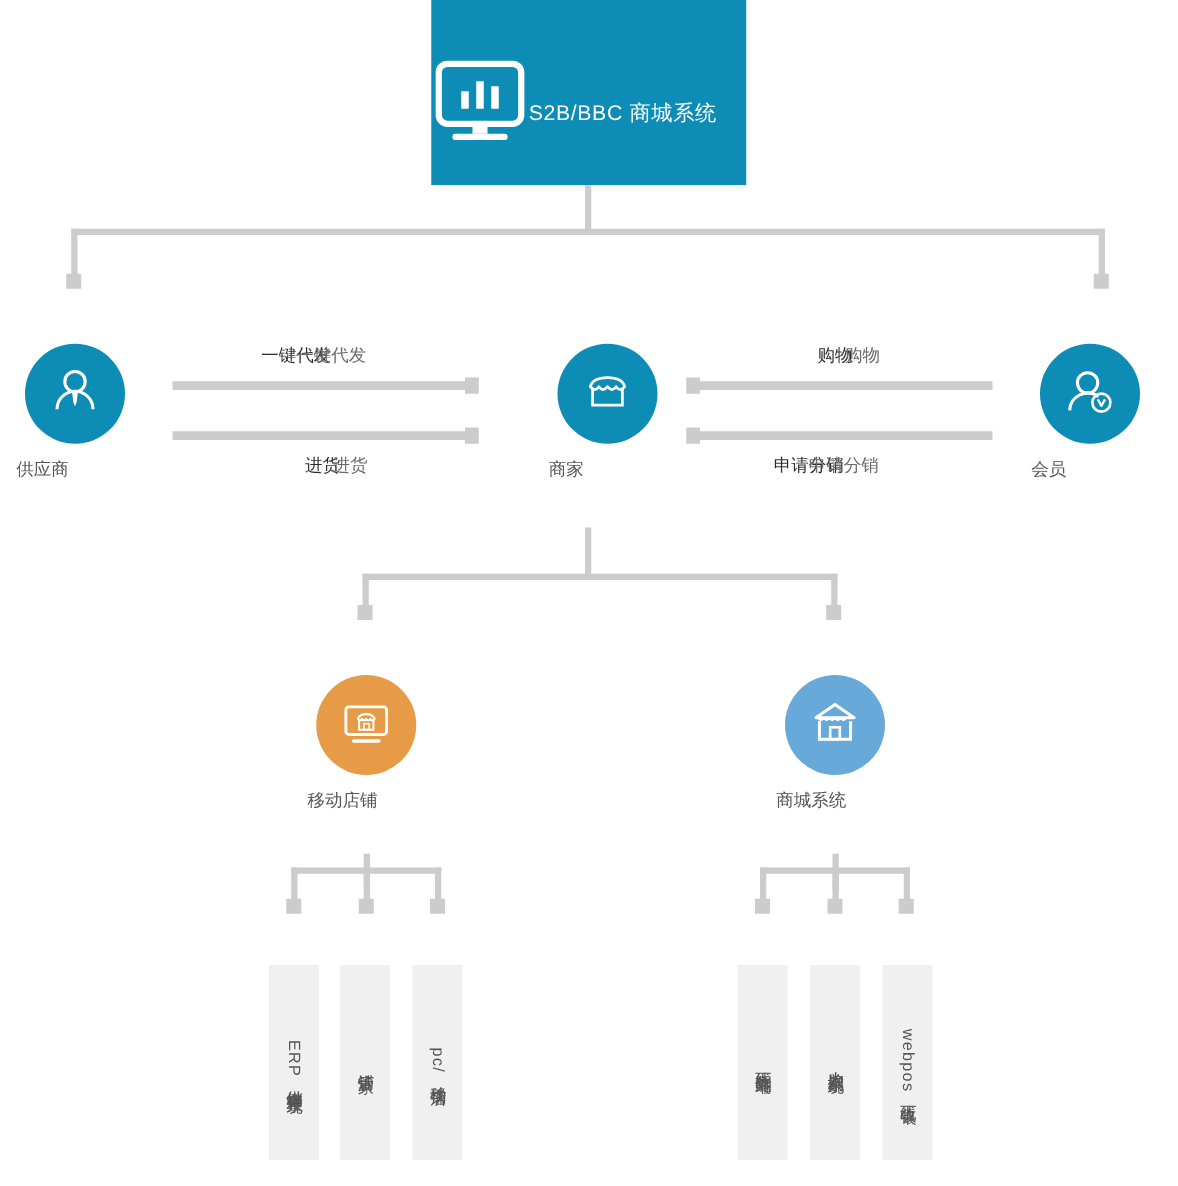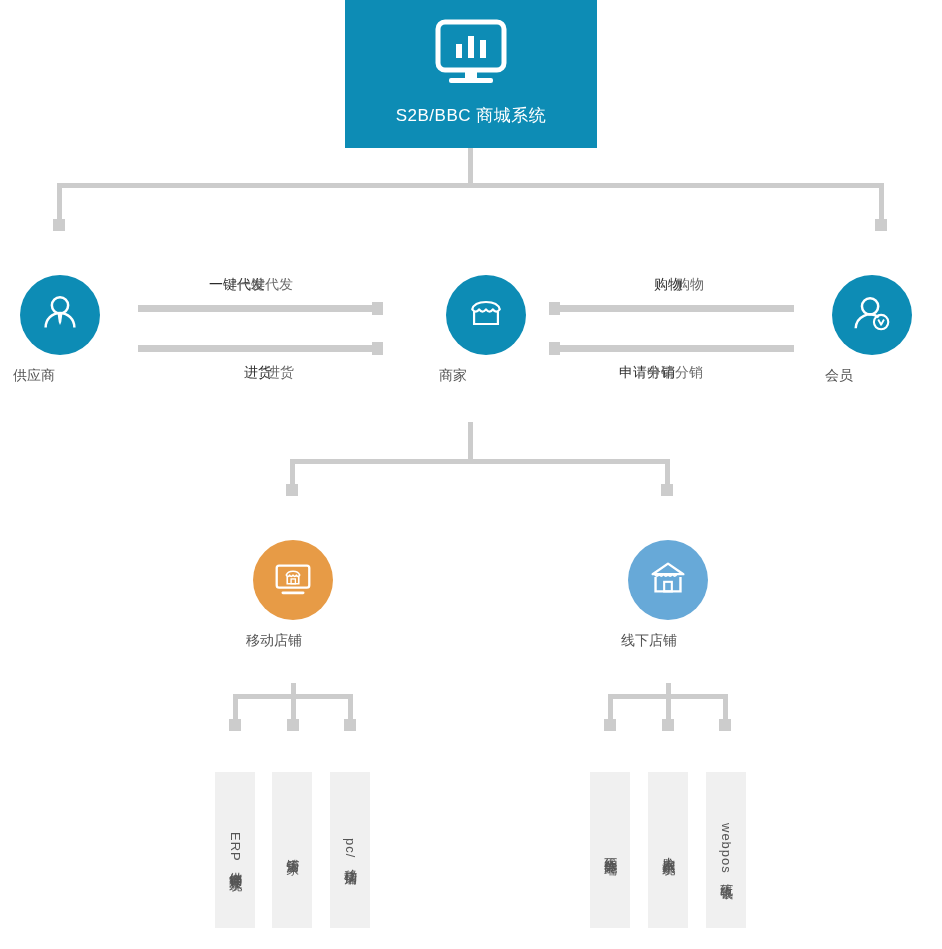--- a/index.html
+++ b/index.html
@@ -17,21 +17,20 @@
 
   
   .abs { position: absolute; }
 
   
   #root-card {
     left: 345px; top: 0px;
     width: 252px; height: 148px;
     background: #0d8cb5;
     display: flex;
-    flex-direction: column;
     align-items: center;
     justify-content: flex-start;
     padding-top: 18px;
   }
   #root-card .root-icon { width: 78px; height: 72px; }
   #root-card .root-title {
     margin-top: 14px;
     color: #ffffff;
     font-size: 17px;
     letter-spacing: .5px;
@@ -244,21 +243,21 @@
   <div class="circle blue">
     <span>
       <svg viewBox="0 0 48 48" width="46" height="46">
         <path d="M24 9 L8 20 L40 20 Z" fill="none" stroke="#ffffff" stroke-width="2.5" stroke-linejoin="round"></path>
         <path d="M10 20 q2.2 4 4.7 0 q2.3 4 4.6 0 q2.3 4 4.7 0 q2.4 4 4.7 0 q2.3 4 4.6 0" fill="none" stroke="#ffffff" stroke-width="1.9" stroke-linejoin="round"></path>
         <path d="M11 23 v15 h26 v-15" fill="none" stroke="#ffffff" stroke-width="2.5"></path>
         <rect x="20" y="28" width="8" height="10" fill="none" stroke="#ffffff" stroke-width="2.2"></rect>
       </svg>
     </span>
   </div>
-  <div class="cap-label">线下店铺</div>
+  <div class="cap-label">商城系统</div>
 </div>
 
 <div class="abs ln-v" style="left:291px; top:683px; width:5px; height:29px;"></div>
 <div class="abs ln-h" style="left:233px; top:694px; width:120px; height:5px;"></div>
 <div class="abs ln-v" style="left:233px; top:694px; width:5px; height:30px;"></div>
 <div class="abs ln-v" style="left:291px; top:694px; width:5px; height:30px;"></div>
 <div class="abs ln-v" style="left:348px; top:694px; width:5px; height:30px;"></div>
 <div class="abs cap" style="left:229px; top:719px;"></div>
 <div class="abs cap" style="left:287px; top:719px;"></div>
 <div class="abs cap" style="left:344px; top:719px;"></div>

